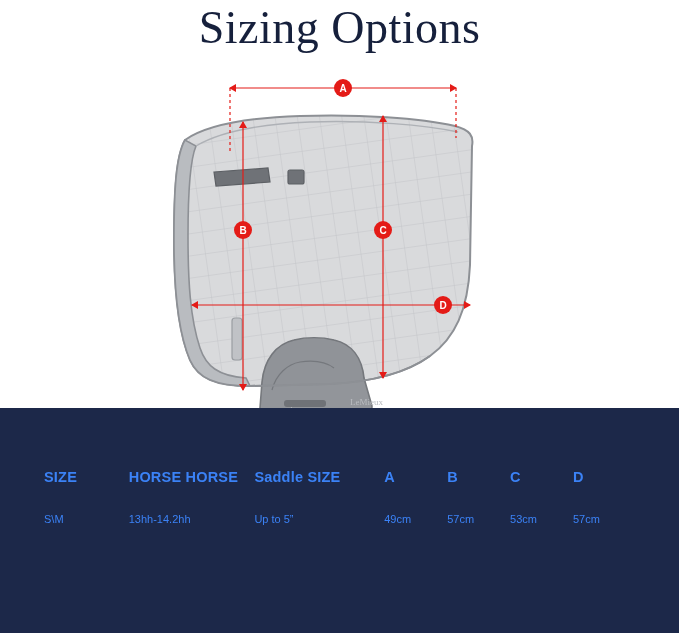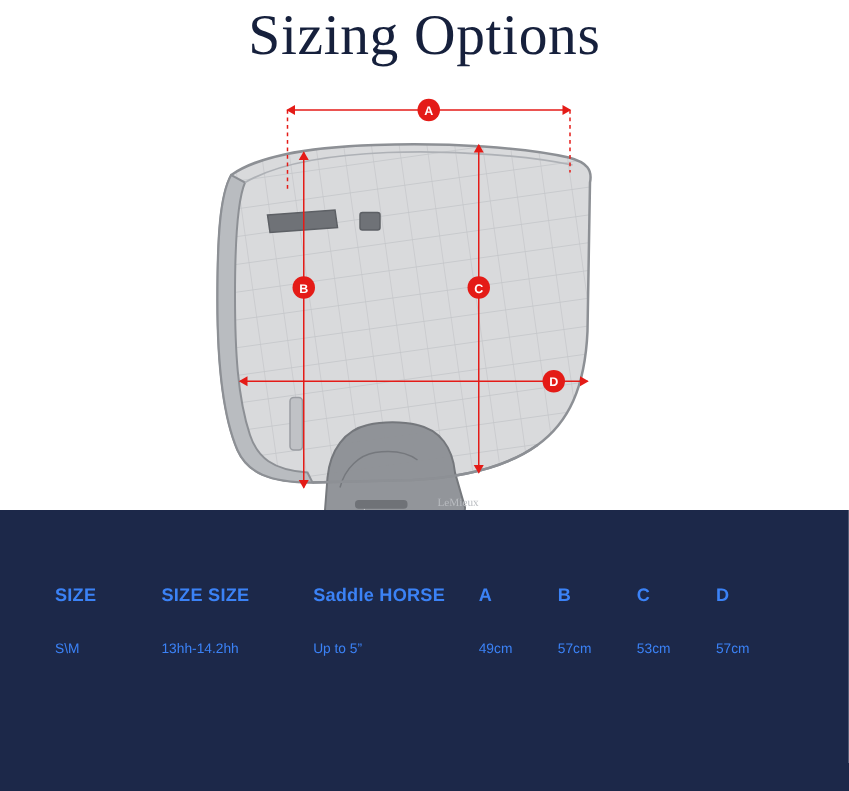--- a/index.html
+++ b/index.html
@@ -185,22 +185,22 @@
         <text x="443" y="249" text-anchor="middle" font-family="Liberation Sans, sans-serif" font-size="10" font-weight="bold" fill="#ffffff">D</text>
       </g>
     </svg>
   </div>
 
   <div class="panel">
     <table class="sizing">
       <thead>
         <tr>
           <th class="col-size">SIZE</th>
-          <th class="col-horse">SIZE SIZE</th>
-          <th class="col-saddle">Saddle HORSE</th>
+          <th class="col-horse">HORSE HORSE</th>
+          <th class="col-saddle">Saddle SIZE</th>
           <th class="col-a">A</th>
           <th class="col-b">B</th>
           <th class="col-c">C</th>
           <th class="col-d">D</th>
         </tr>
       </thead>
       <tbody>
         <tr>
           <td>S\M</td>
           <td>13hh-14.2hh</td>

